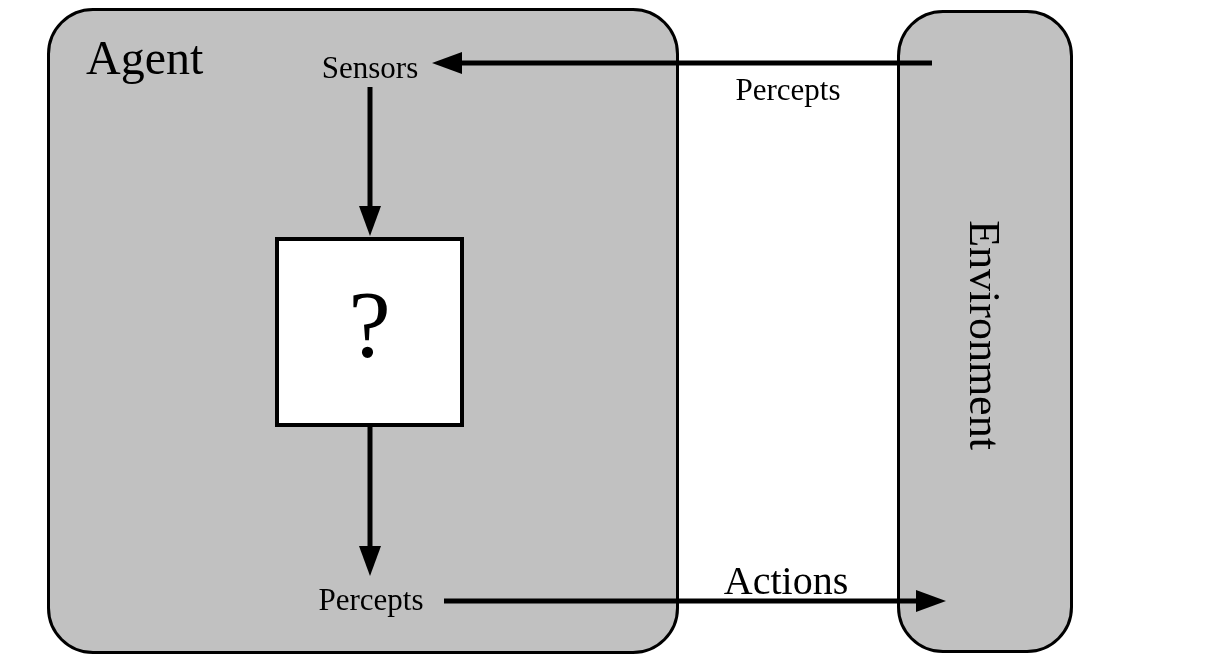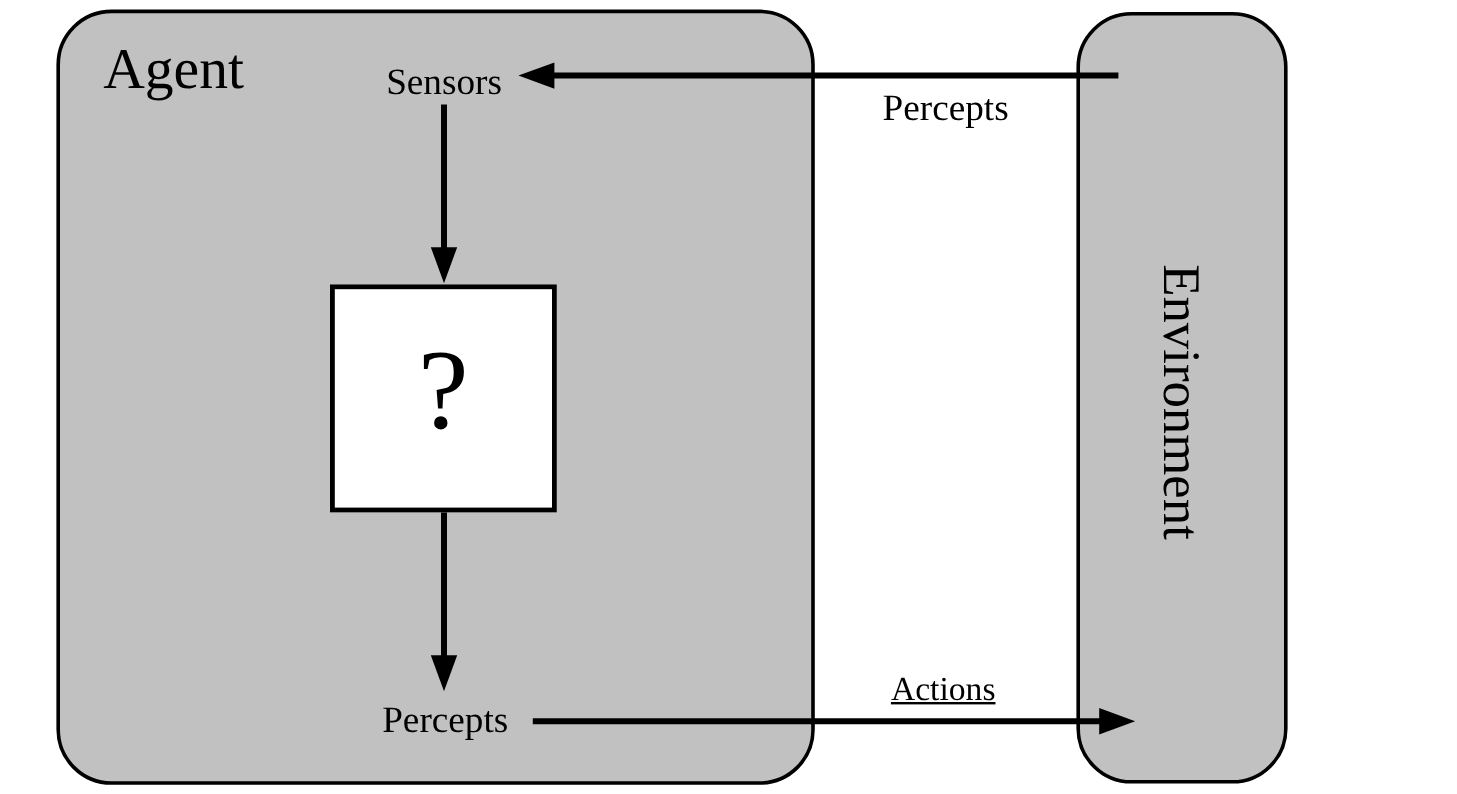--- a/index.html
+++ b/index.html
@@ -79,23 +79,22 @@
   }
   #actuators-label {
     left: 371px;
     top: 584px;
     font-size: 31px;
     transform: translateX(-50%);
   }
   #actions-label {
     left: 786px;
     top: 561px;
-    font-size: 28px;
+    font-size: 40px;
     transform: translateX(-50%);
-    text-decoration: underline;
   }
   #environment-label {
     left: 984px;
     top: 335px;
     font-size: 44px;
     transform: translate(-50%, -50%) rotate(90deg);
   }
   #arrow-layer {
     position: absolute;
     left: 0;

